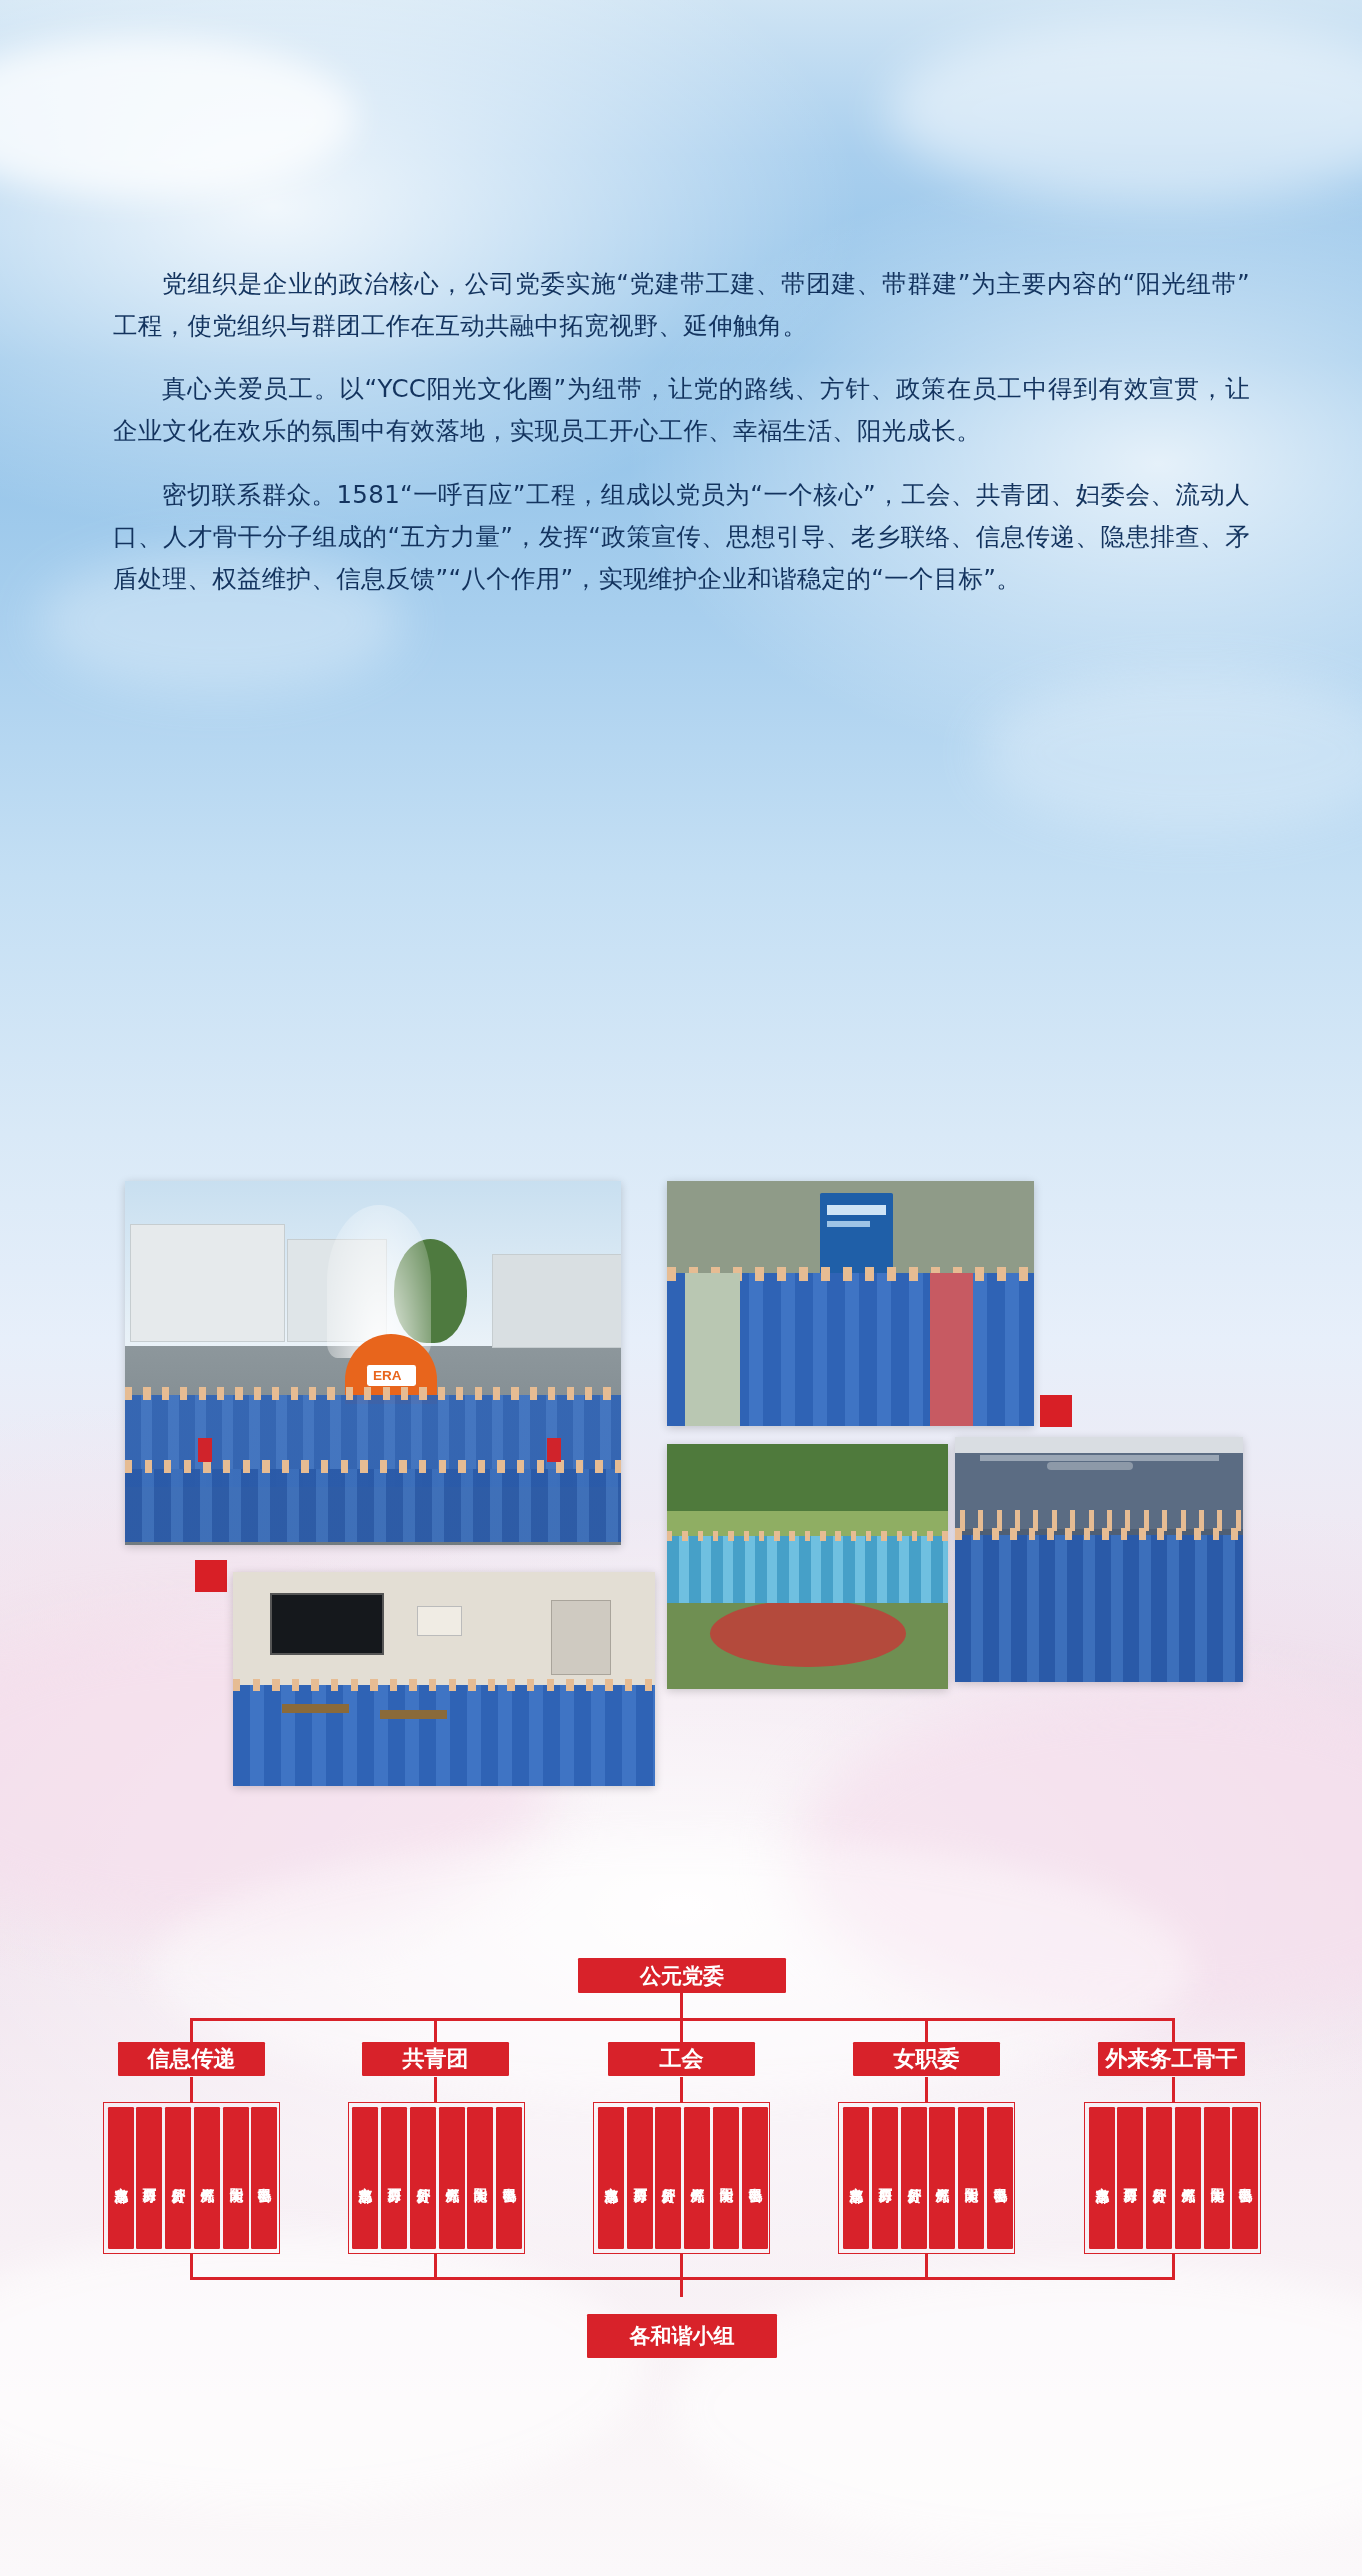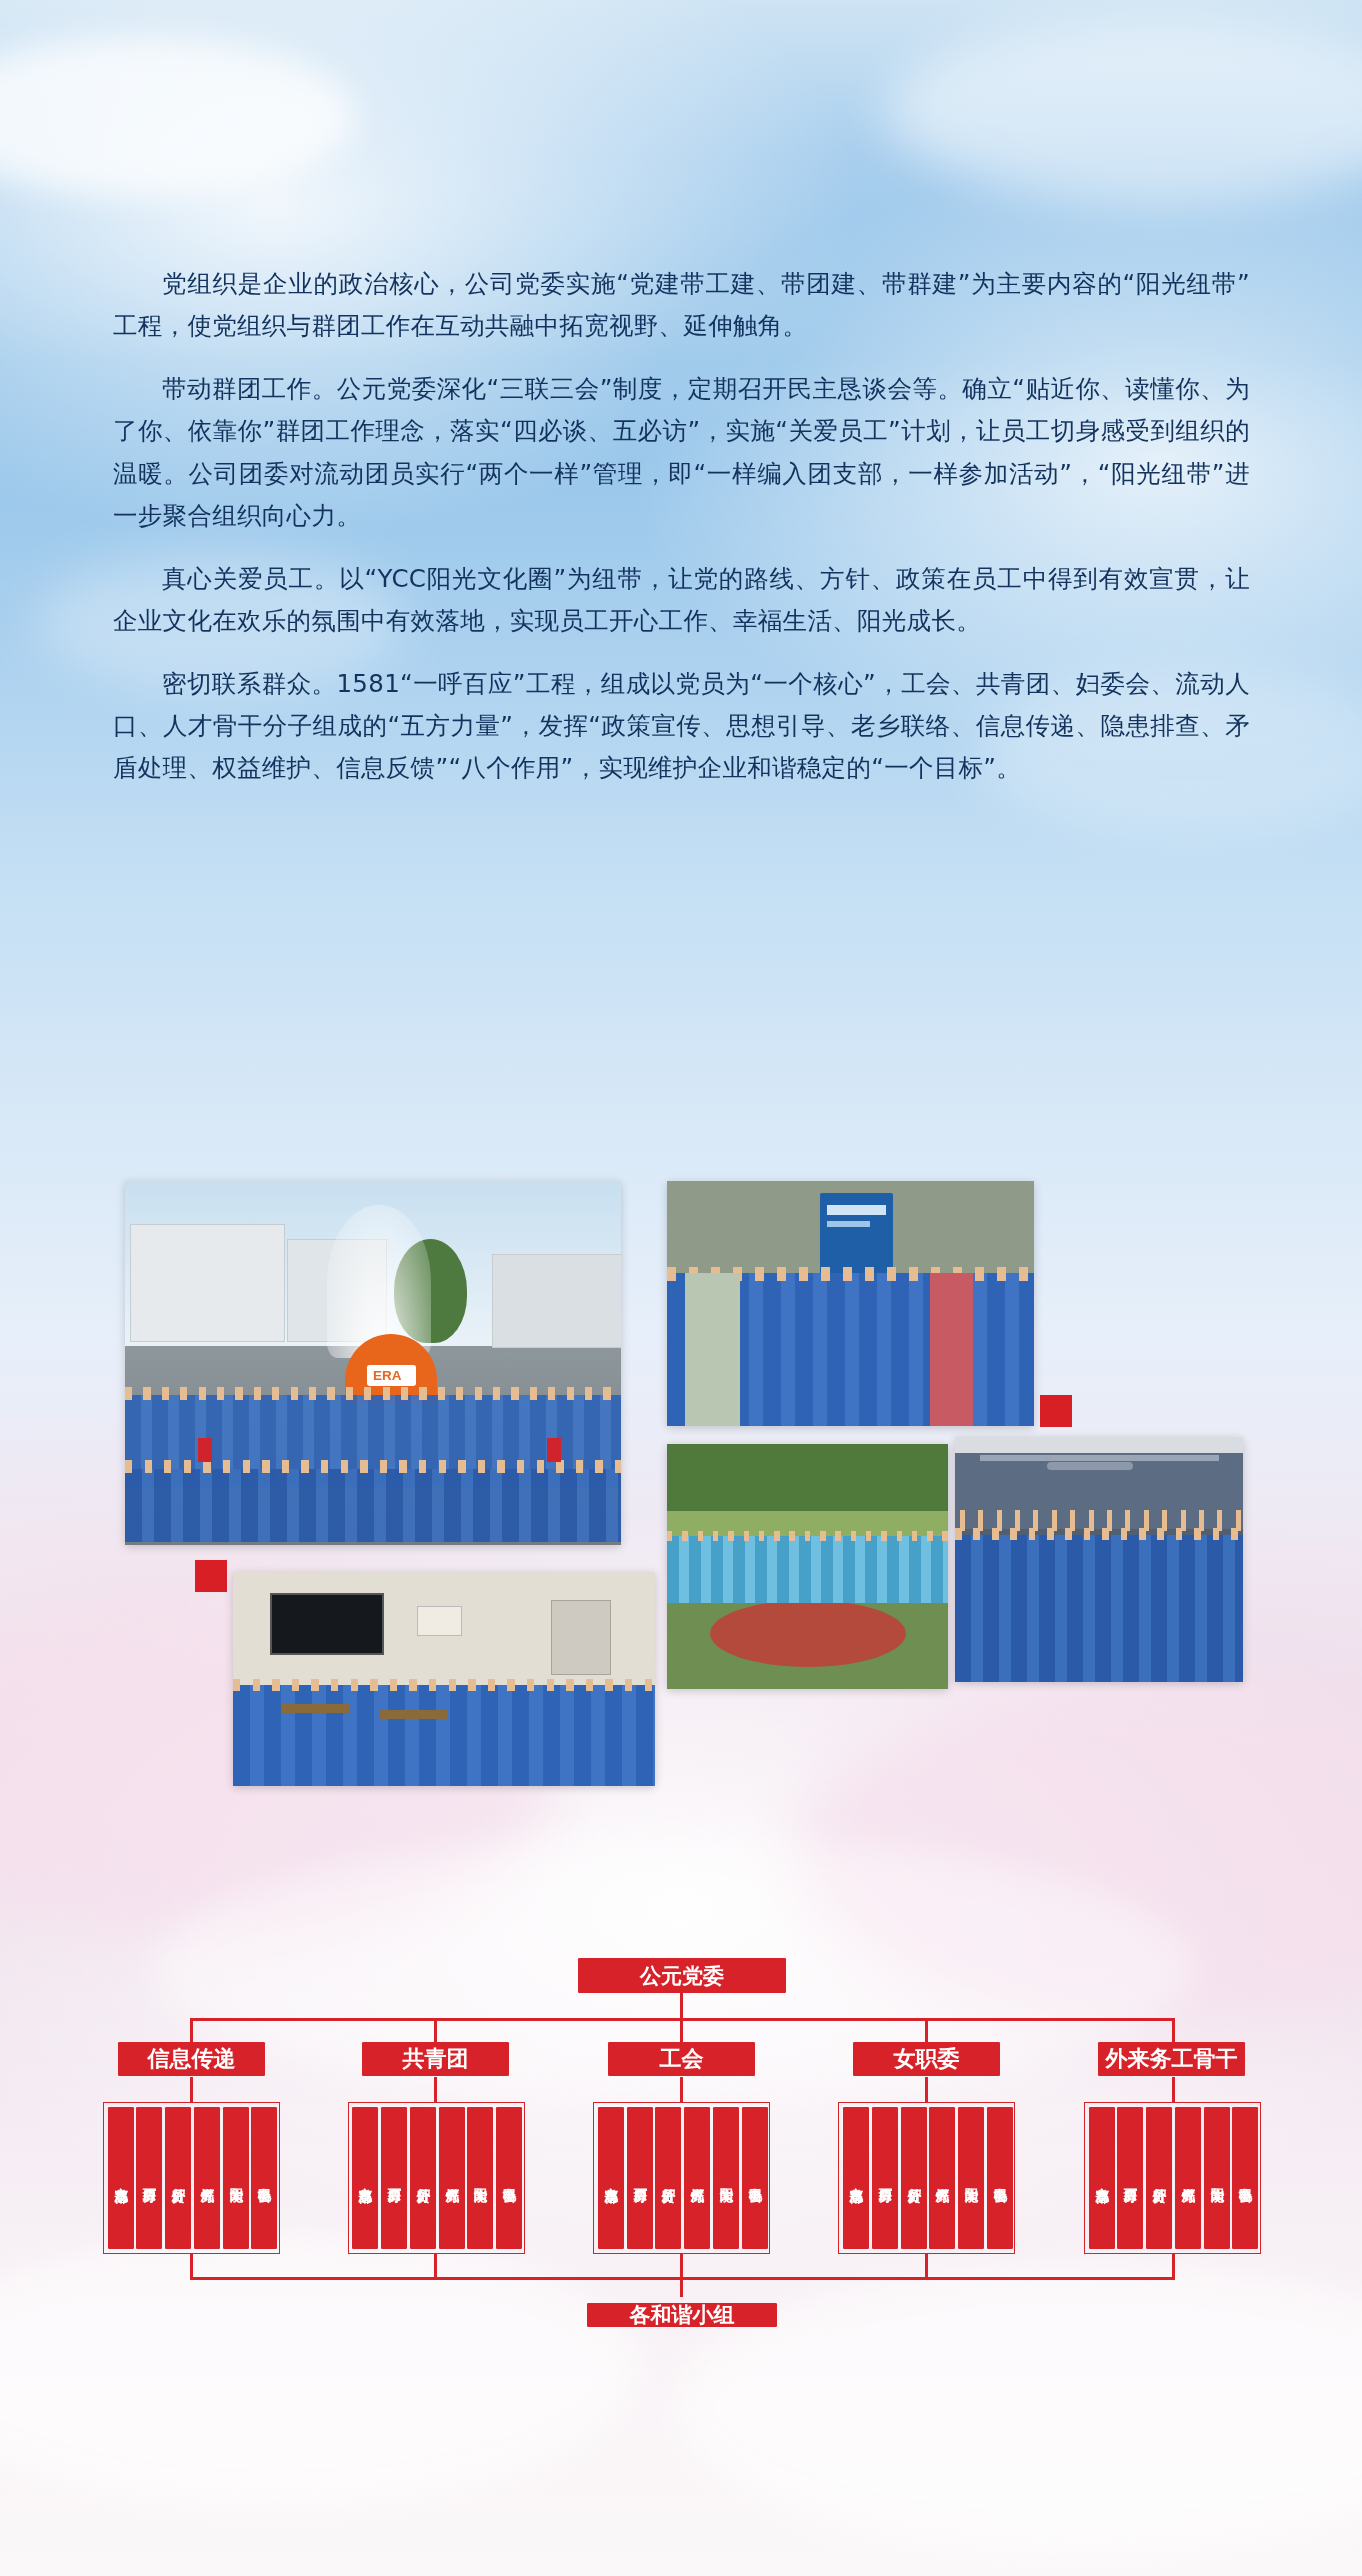--- a/index.html
+++ b/index.html
@@ -112,21 +112,20 @@
   <div class="cloud2" style="left:979px;top:673px;width:428px;height:159px;opacity:.55"></div>
   <div class="cloudPink" style="left:-122px;top:1621px;width:673px;height:318px;"></div>
   <div class="cloudPink" style="left:795px;top:1683px;width:734px;height:343px;"></div>
   <div class="cloud" style="left:153px;top:1836px;width:1040px;height:263px;opacity:.55"></div>
   <div class="cloud" style="left:-92px;top:2233px;width:734px;height:275px;opacity:.8"></div>
   <div class="cloud" style="left:673px;top:2264px;width:826px;height:288px;opacity:.8"></div>
 
 
   <div class="body-text">
     <p>党组织是企业的政治核心，公司党委实施“党建带工建、带团建、带群建”为主要内容的“阳光纽带”工程，使党组织与群团工作在互动共融中拓宽视野、延伸触角。</p>
-    <p>带动群团工作。公元党委深化“三联三会”制度，定期召开民主恳谈会等。确立“贴近你、读懂你、为了你、依靠你”群团工作理念，落实“四必谈、五必访”，实施“关爱员工”计划，让员工切身感受到组织的温暖。公司团委对流动团员实行“两个一样”管理，即“一样编入团支部，一样参加活动”，“阳光纽带”进一步聚合组织向心力。</p>
     <p>真心关爱员工。以“YCC阳光文化圈”为纽带，让党的路线、方针、政策在员工中得到有效宣贯，让企业文化在欢乐的氛围中有效落地，实现员工开心工作、幸福生活、阳光成长。</p>
     <p>密切联系群众。1581“一呼百应”工程，组成以党员为“一个核心”，工会、共青团、妇委会、流动人口、人才骨干分子组成的“五方力量”，发挥“政策宣传、思想引导、老乡联络、信息传递、隐患排查、矛盾处理、权益维护、信息反馈”“八个作用”，实现维护企业和谐稳定的“一个目标”。</p>
   </div>
 
   <div class="photos">
 
     <div class="photo" style="left:125px;top:24.5px;width:496px;height:364px;background:#b9c6cd;">
       <div class="sky" style="height:165px;"></div>
       <div class="ground" style="height:199px;background:linear-gradient(180deg,#8d979c,#717b80);"></div>
       <div class="bldg" style="left:4.9px;top:43px;width:153px;height:116px;background:#e6eaec;"></div>
@@ -259,17 +258,17 @@
     <div class="node leaf" style="left:1232px;top:149px;width:26px;height:142px;">电器公司</div>
 
     <div class="conn" style="left:190px;top:296px;width:3.1px;height:26px;"></div>
     <div class="conn" style="left:434px;top:296px;width:3.1px;height:26px;"></div>
     <div class="conn" style="left:680px;top:296px;width:3.1px;height:26px;"></div>
     <div class="conn" style="left:925px;top:296px;width:3.1px;height:26px;"></div>
     <div class="conn" style="left:1172px;top:296px;width:3.1px;height:26px;"></div>
     <div class="conn" style="left:190px;top:319px;width:985px;height:3.1px;"></div>
     <div class="conn" style="left:680px;top:322px;width:3.1px;height:17px;"></div>
 
-    <div class="node top-node" style="left:587px;top:345px;width:190px;height:24px;">各和谐小组</div>
+    <div class="node top-node" style="left:587px;top:356px;width:190px;height:44px;">各和谐小组</div>
   </div>
 
 </div>
 
 
 </body></html>

